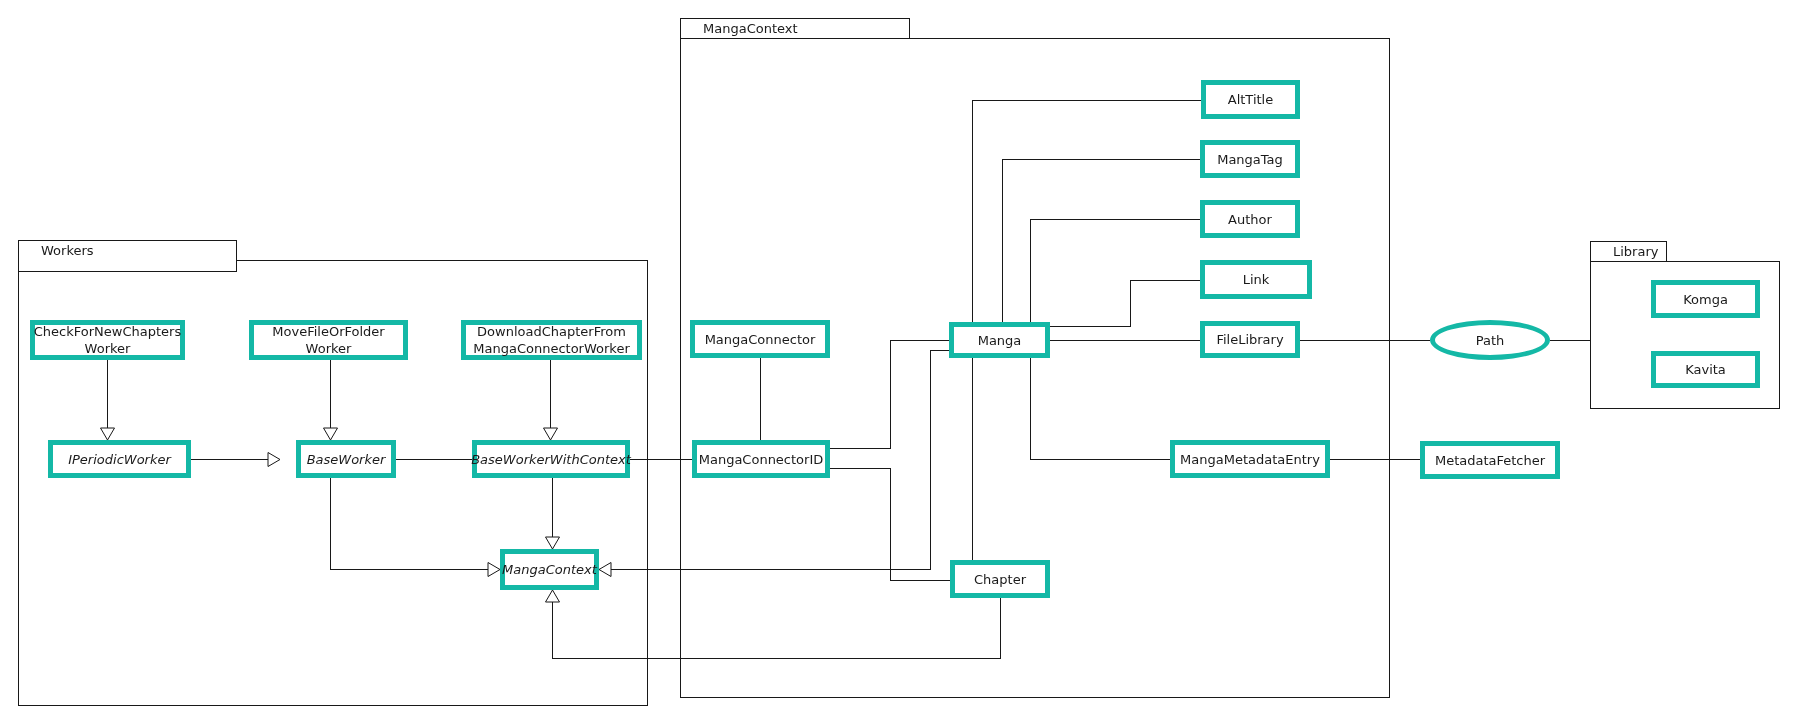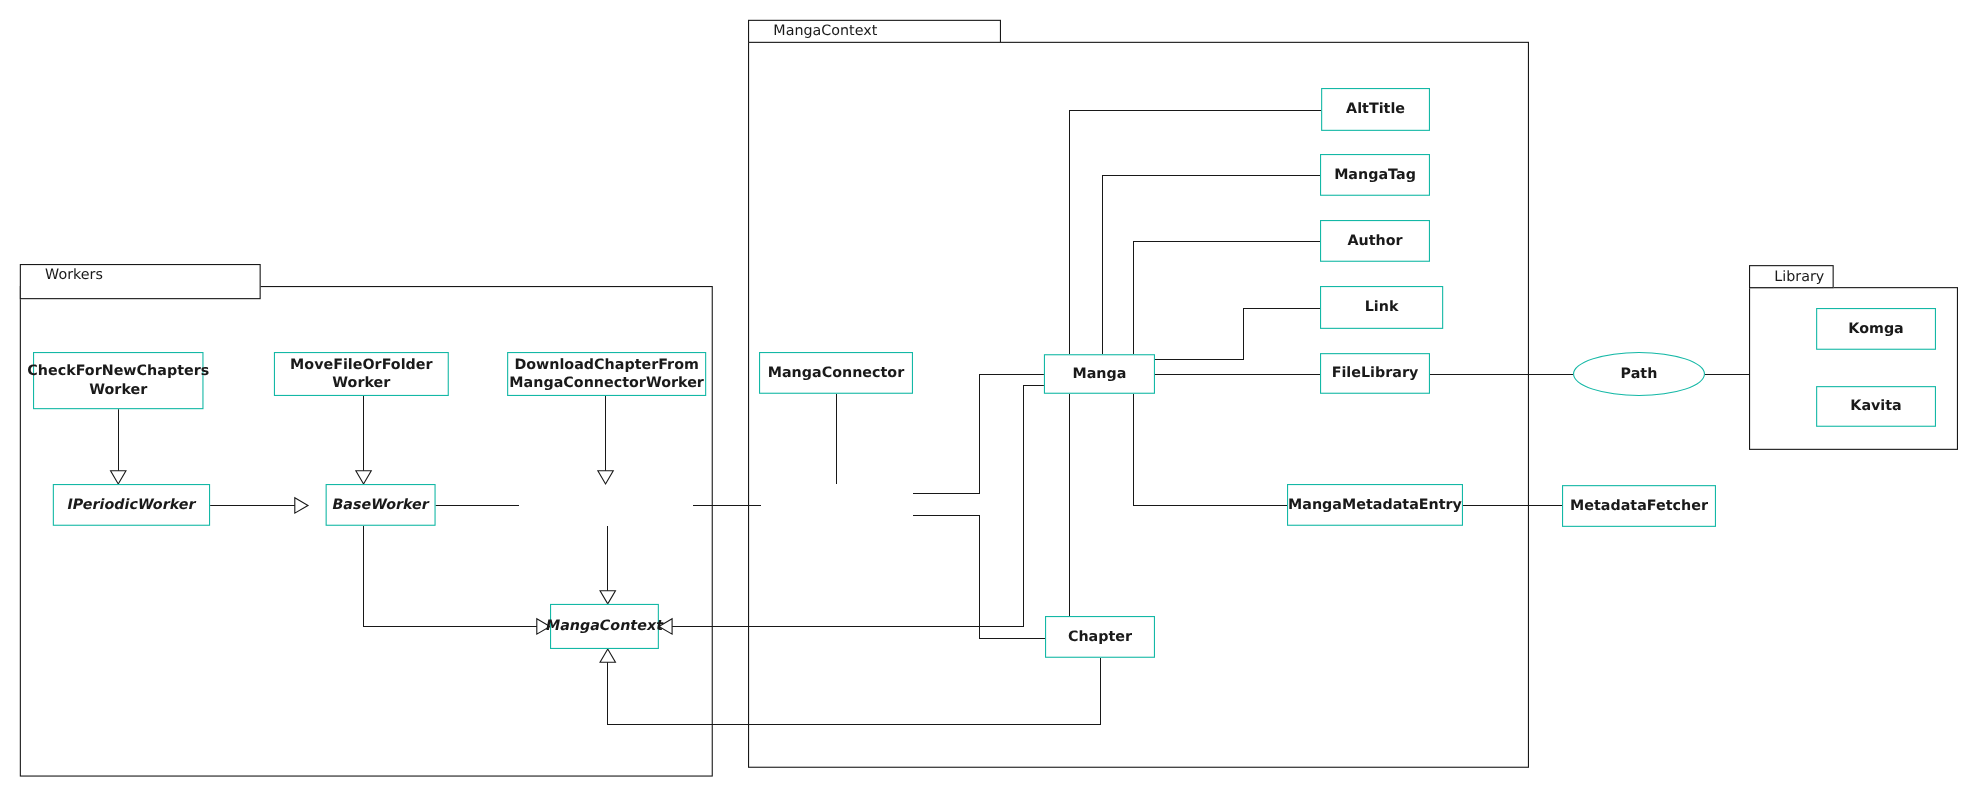--- a/index.html
+++ b/index.html
@@ -4,22 +4,22 @@
 <style>
   html,body{margin:0;padding:0;background:#ffffff;}
   #canvas{
     position:relative;width:1800px;height:720px;background:#ffffff;
     font-family:"DejaVu Sans","Liberation Sans",sans-serif;color:#1a1a1a;
     overflow:hidden;
   }
   #wires{position:absolute;left:0;top:0;width:1800px;height:720px;}
   .node{
     position:absolute;box-sizing:border-box;background:#ffffff;
-    border:1px solid #14b8a6;display:flex;align-items:center;justify-content:center;
-    text-align:center;font-size:13px;line-height:17px;white-space:pre-line;z-index:3;font-weight:bold;
+    border:5px solid #14b8a6;display:flex;align-items:center;justify-content:center;
+    text-align:center;font-size:13px;line-height:17px;white-space:pre-line;z-index:3;
   }
   .node.abstract{font-style:italic;}
   .ellipse{border-radius:50%;z-index:3;}
   .pkg-body{
     position:absolute;box-sizing:border-box;border:1px solid #181818;
     background:transparent;z-index:1;
   }
   .pkg-tab{
     position:absolute;box-sizing:border-box;border:1px solid #181818;background:#ffffff;
     font-size:13px;line-height:19px;padding-left:22px;z-index:2;
@@ -75,31 +75,33 @@
 
   <div class="pkg-tab" style="left:18px;top:240px;width:219px;height:32px">Workers</div>
   <div class="pkg-body" style="left:18px;top:260px;width:630px;height:446px"></div>
 
   <div class="pkg-tab" style="left:680px;top:18px;width:230px;height:21px">MangaContext</div>
   <div class="pkg-body" style="left:680px;top:38px;width:710px;height:660px"></div>
 
   <div class="pkg-tab" style="left:1590px;top:241px;width:77px;height:21px">Library</div>
   <div class="pkg-body" style="left:1590px;top:261px;width:190px;height:148px"></div>
 
-  <div class="node" style="left:30px;top:320px;width:155px;height:52px">CheckForNewChapters
+  <div class="node" style="left:30px;top:320px;width:155px;height:40px">CheckForNewChapters
 Worker</div>
   <div class="node" style="left:249px;top:320px;width:159px;height:40px">MoveFileOrFolder
 Worker</div>
   <div class="node" style="left:461px;top:320px;width:181px;height:40px">DownloadChapterFrom
 MangaConnectorWorker</div>
   <div class="node abstract" style="left:48px;top:440px;width:143px;height:38px">IPeriodicWorker</div>
   <div class="node abstract" style="left:296px;top:440px;width:100px;height:38px">BaseWorker</div>
+  <div class="node abstract" style="left:472px;top:440px;width:158px;height:38px">BaseWorkerWithContext</div>
   <div class="node abstract" style="left:500px;top:549px;width:99px;height:41px">MangaContext</div>
 
   <div class="node" style="left:690px;top:320px;width:140px;height:38px">MangaConnector</div>
+  <div class="node" style="left:692px;top:440px;width:138px;height:38px">MangaConnectorID</div>
   <div class="node" style="left:949px;top:322px;width:101px;height:36px">Manga</div>
   <div class="node" style="left:950px;top:560px;width:100px;height:38px">Chapter</div>
   <div class="node" style="left:1201px;top:80px;width:99px;height:39px">AltTitle</div>
   <div class="node" style="left:1200px;top:140px;width:100px;height:38px">MangaTag</div>
   <div class="node" style="left:1200px;top:200px;width:100px;height:38px">Author</div>
   <div class="node" style="left:1200px;top:260px;width:112px;height:39px">Link</div>
   <div class="node" style="left:1200px;top:321px;width:100px;height:37px">FileLibrary</div>
   <div class="node" style="left:1420px;top:441px;width:140px;height:38px">MetadataFetcher</div>
 
   <div class="node" style="left:1170px;top:440px;width:160px;height:38px">MangaMetadataEntry</div>

